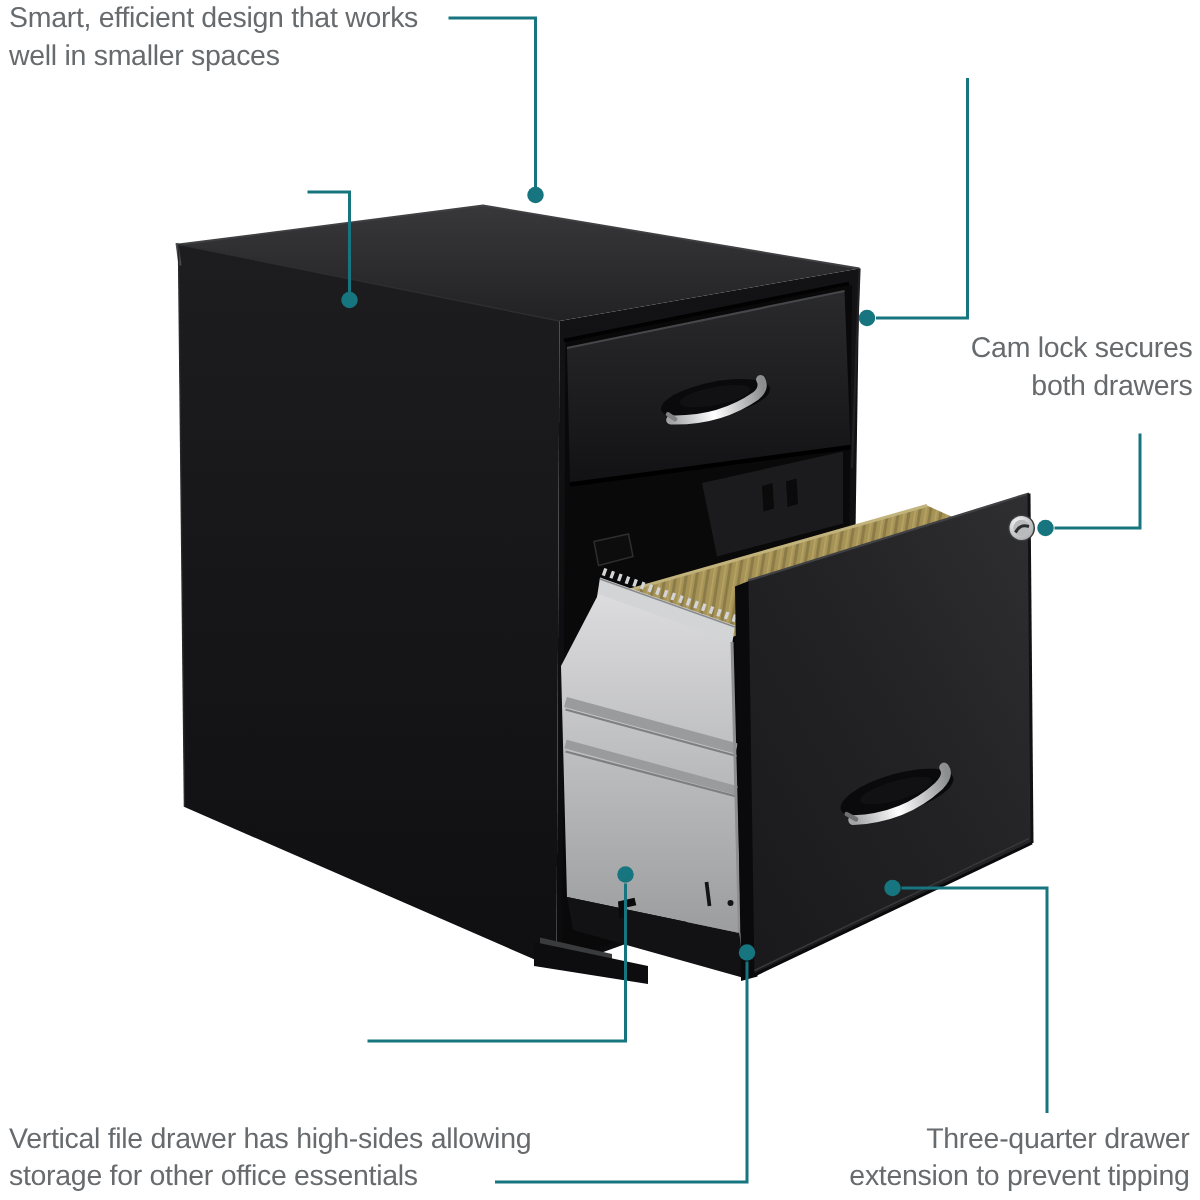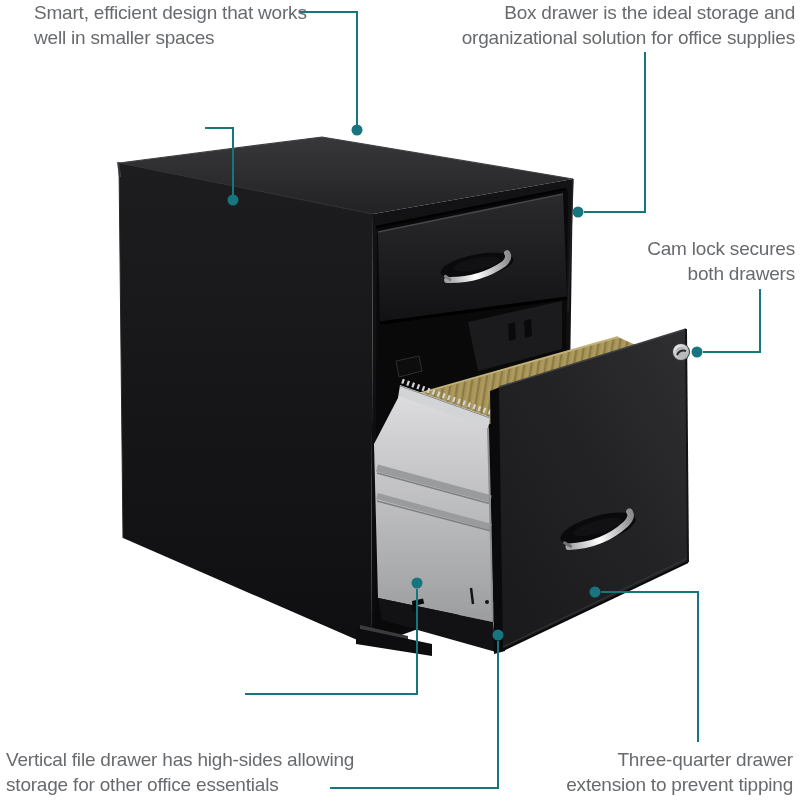--- a/index.html
+++ b/index.html
@@ -142,28 +142,26 @@
       <circle cx="357" cy="130" r="5.5"></circle>
       <circle cx="233" cy="200" r="5.5"></circle>
       <circle cx="578" cy="212" r="5.5"></circle>
       <circle cx="697" cy="352" r="5.5"></circle>
       <circle cx="417" cy="583" r="5.5"></circle>
       <circle cx="498" cy="635" r="5.5"></circle>
       <circle cx="595" cy="592" r="5.5"></circle>
     </g>
   </svg>
 
-  <div class="callout-label" style="left:6px;top:0px;margin-left:28px;">Smart, efficient design that works
+  <div class="callout-label" style="left:6px;top:0px;">Smart, efficient design that works
 well in smaller spaces</div>
 
 
-  <div class="callout-label align-right" style="right:5px;top:0px;">Box drawer is the ideal storage and
-organizational solution for office supplies</div>
 
-  <div class="callout-label align-right" style="right:5px;top:236px;">Cam lock secures
+  <div class="callout-label align-right" style="right:5px;top:220px;">Cam lock secures
 both drawers</div>
 
 
   <div class="callout-label" style="left:6px;top:747px;">Vertical file drawer has high-sides allowing
 storage for other office essentials</div>
 
   <div class="callout-label align-right" style="right:7px;top:747px;">Three-quarter drawer
 extension to prevent tipping</div>
 
 </div>

